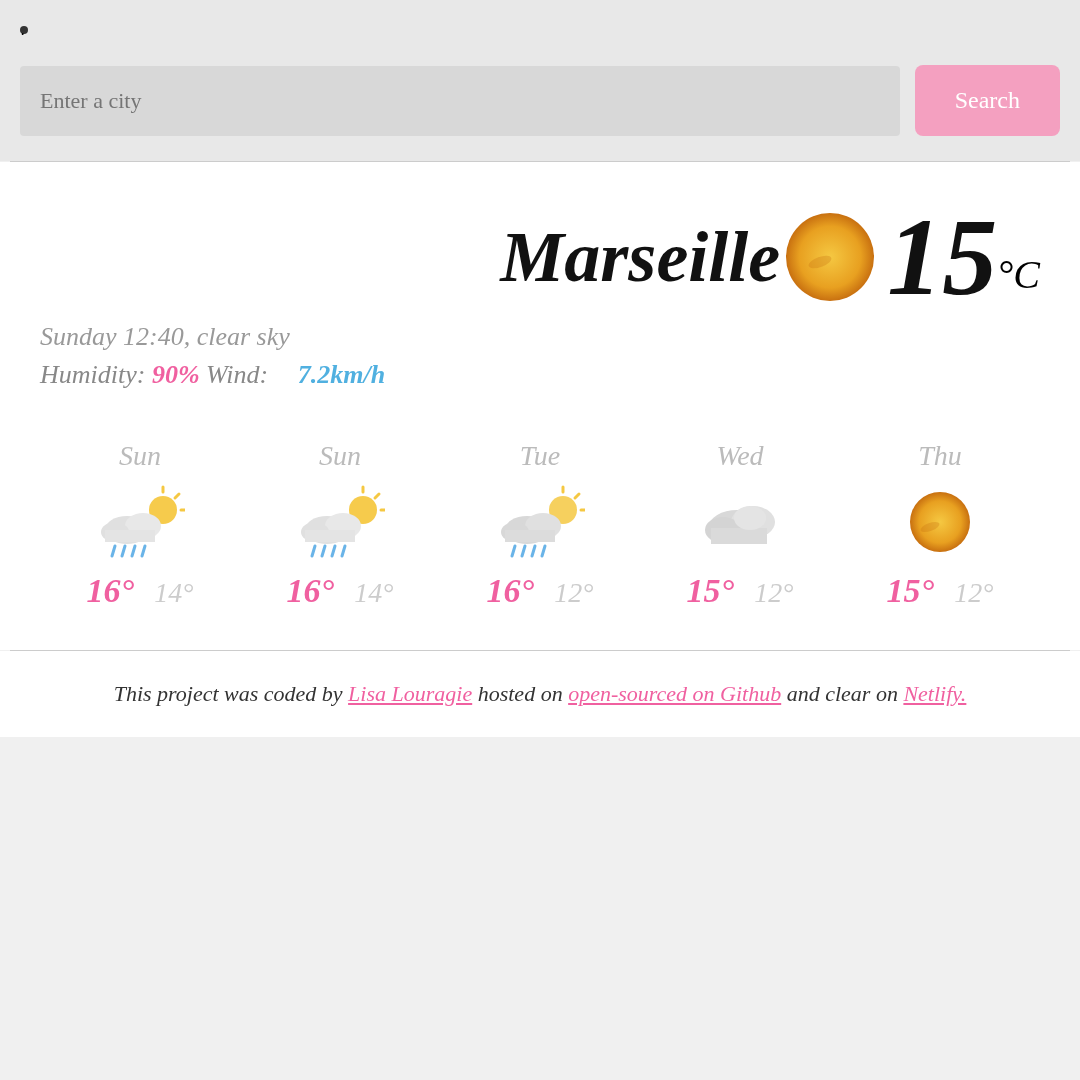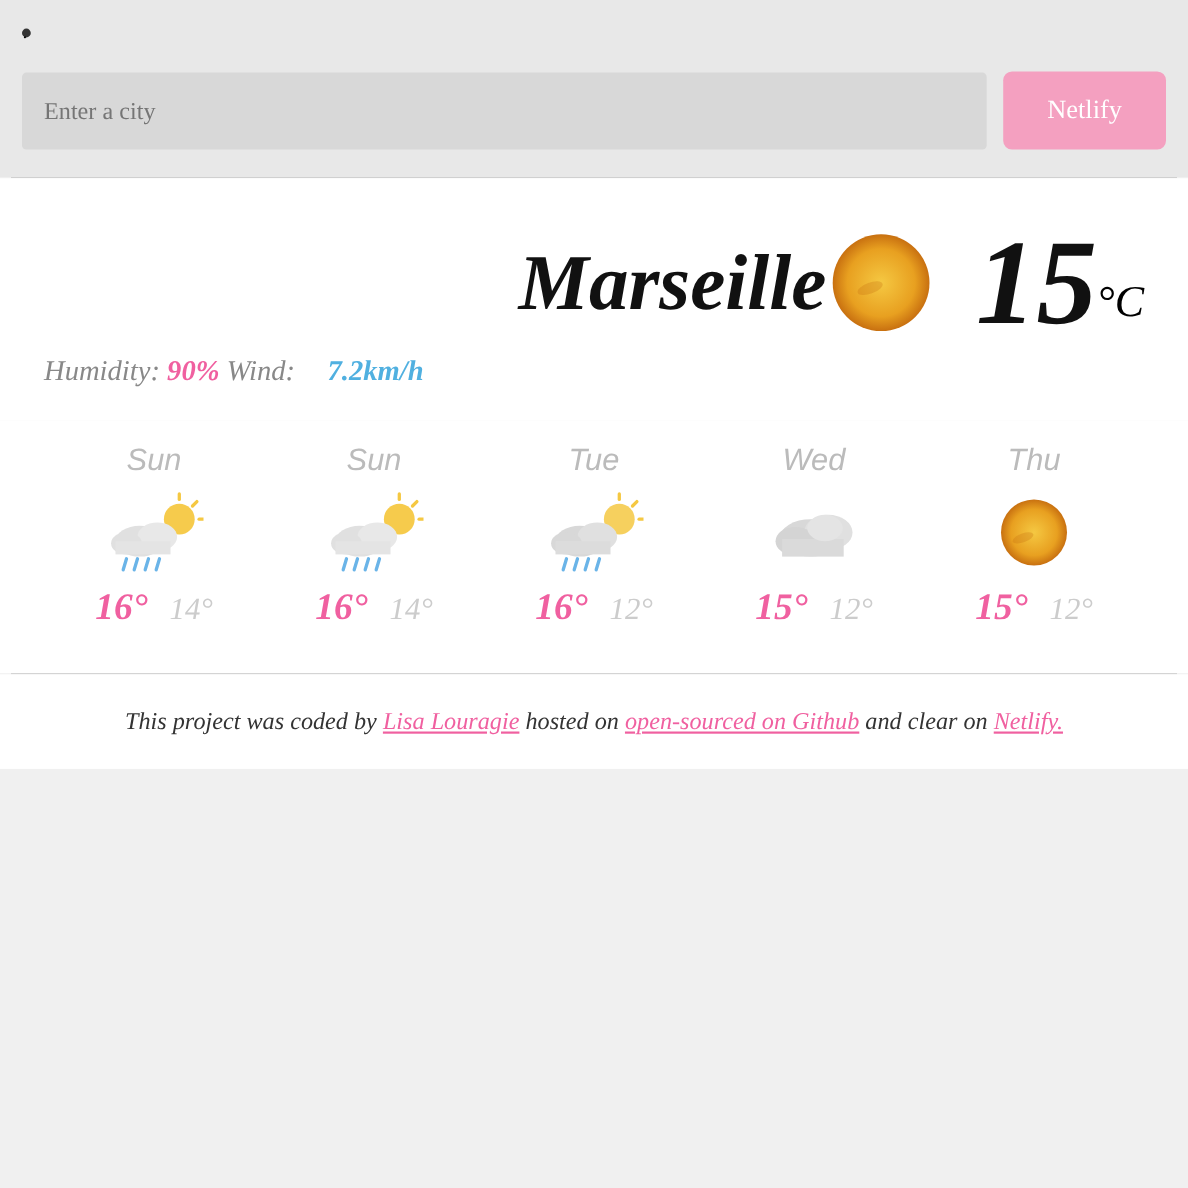--- a/index.html
+++ b/index.html
@@ -82,21 +82,21 @@
       font-size: 72px;
       font-weight: bold;
       font-style: italic;
       font-family: 'Georgia', serif;
       color: #111;
     }
 
     .temp-section {
       display: flex;
       align-items: center;
-      gap: 36px;
+      gap: 7px;
     }
 
     .sun-icon {
       width: 100px;
       height: 100px;
     }
 
     .temperature {
       font-size: 110px;
       font-weight: bold;
@@ -158,21 +158,21 @@
       display: flex;
       flex-direction: column;
       align-items: center;
       gap: 10px;
     }
 
     .day-label {
       font-size: 28px;
       color: #bbb;
       font-style: italic;
-      font-family: Liberation Sans, sans-serif;
+      font-family: Liberation Serif, serif;
     }
 
     .forecast-temps {
       display: flex;
       gap: 20px;
       align-items: baseline;
     }
 
     .high-temp {
       font-size: 34px;
@@ -220,21 +220,21 @@
   </style>
 </head>
 <body>
 
 <div class="top-bar">
   <span class="dot">·</span>
 </div>
 
 <div class="search-section">
   <input class="search-input" type="text" placeholder="Enter a city" style="">
-  <button class="search-button">Netlify</button>
+  <button class="search-button">Search</button>
 </div>
 
 <div class="divider"></div>
 
 <div class="weather-main">
   <div class="weather-header">
     <div>
       <div class="city-name">Marseille</div>
     </div>
     <div class="temp-section">
@@ -251,20 +251,21 @@
 
         <ellipse cx="40" cy="55" rx="12" ry="5" fill="#c87010" opacity="0.3" transform="rotate(-20 40 55)"></ellipse>
       </svg>
       <div>
         <span class="temperature">15</span><span class="temp-unit">°C</span>
       </div>
     </div>
   </div>
 
   <div class="weather-details">
+    <div class="date-desc">Sunday 12:40, clear sky</div>
     <div class="humidity-wind">
       <span>Humidity:</span>
       <span class="humidity-val">90%</span>
       <span>Wind:</span>
       <span class="wind-val">7.2km/h</span>
     </div>
   </div>
 </div>
 
 <div class="forecast-section">

